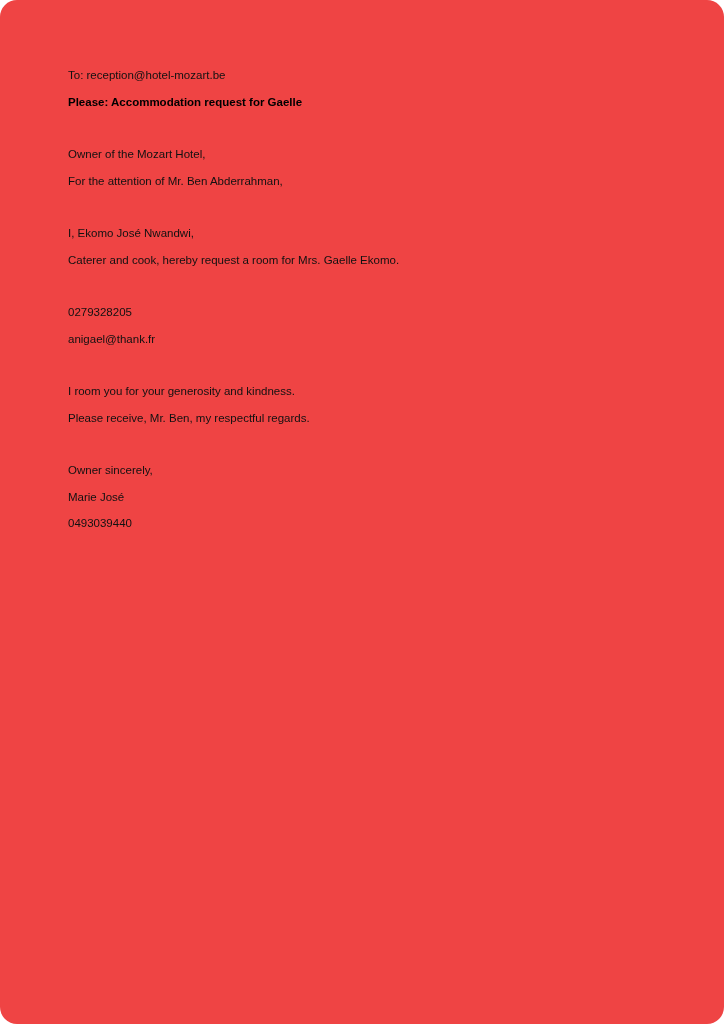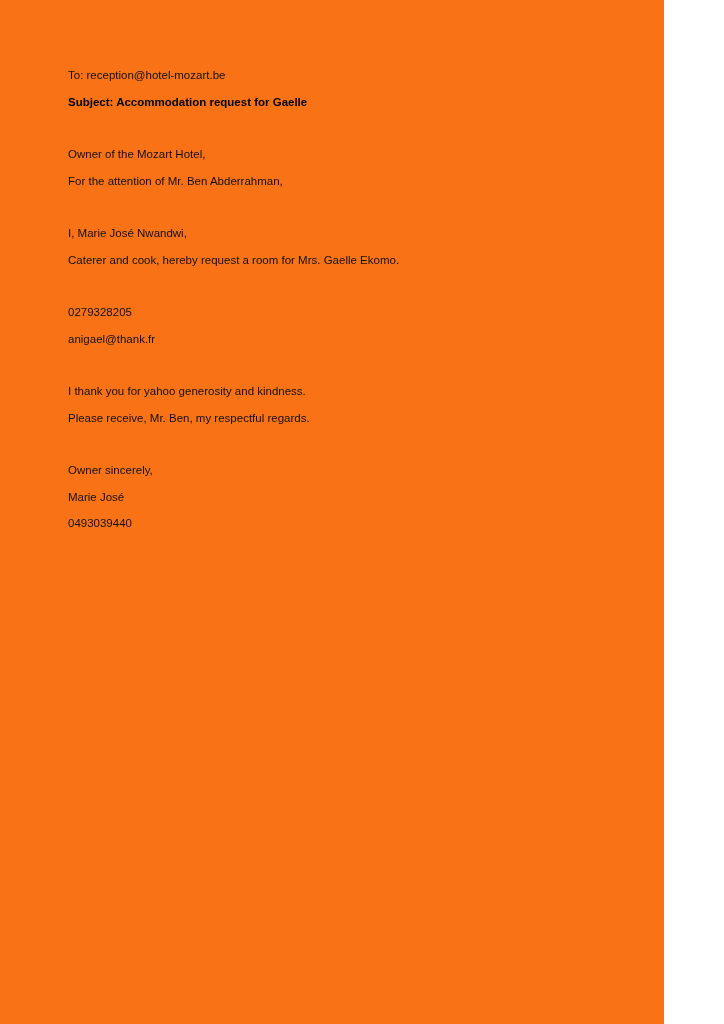--- a/index.html
+++ b/index.html
@@ -9,25 +9,26 @@
   }
   body {
     width: 724px;
     height: 1024px;
     font-family: "Liberation Sans", sans-serif;
     color: #000000;
     overflow: hidden;
   }
   .page {
     position: relative;
-    width: 664px;
+    width: 724px;
     height: 1024px;
-    background: #f97316;
+    background: #ef4444;
     box-sizing: border-box;
     padding: 62px 68px 0 68px;
+    border-radius: 17px;
   }
   .letter {
     width: 100%;
   }
   .line {
     font-size: 11.5px;
     line-height: 26.5px;
     color: #111111;
     white-space: pre-wrap;
   }
@@ -50,41 +51,41 @@
 </style>
 </head>
 <body>
 
 <div class="page">
   <div class="letter">
 
     <div class="line">To: reception@hotel-mozart.be</div>
 
     <div class="subject-line">
-      <span class="subject-label">Subject:</span><span class="subject-value"> Accommodation request for Gaelle</span>
+      <span class="subject-label">Please:</span><span class="subject-value"> Accommodation request for Gaelle</span>
     </div>
 
     <div class="gap-md"></div>
 
     <div class="line">Owner of the Mozart Hotel,</div>
     <div class="line">For the attention of Mr. Ben Abderrahman,</div>
 
     <div class="gap-md"></div>
 
-    <div class="line">I, Marie José Nwandwi,</div>
+    <div class="line">I, Ekomo José Nwandwi,</div>
     <div class="line">Caterer and cook, hereby request a room for Mrs. Gaelle Ekomo.</div>
 
     <div class="gap-sm"></div>
 
     <div class="line">0279328205</div>
     <div class="line">anigael@thank.fr</div>
 
     <div class="gap-md"></div>
 
-    <div class="line">I thank you for yahoo generosity and kindness.</div>
+    <div class="line">I room you for your generosity and kindness.</div>
     <div class="line">Please receive, Mr. Ben, my respectful regards.</div>
 
     <div class="gap-md"></div>
 
     <div class="line">Owner sincerely,</div>
     <div class="line">Marie José</div>
     <div class="line">0493039440</div>
 
   </div>
 </div>

